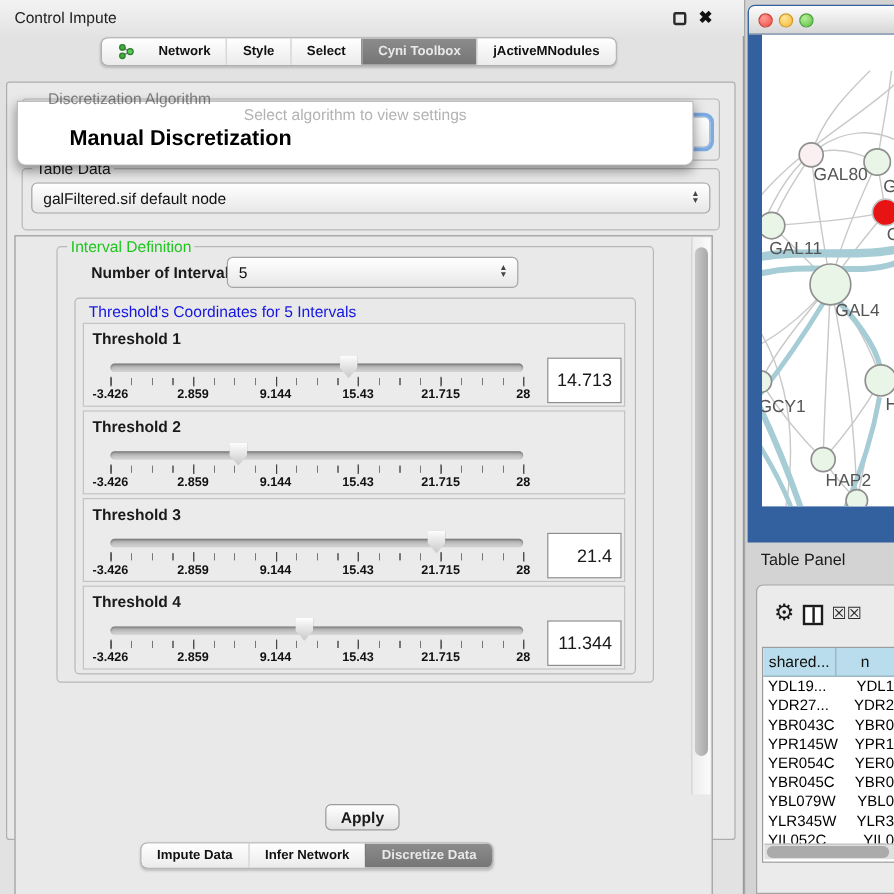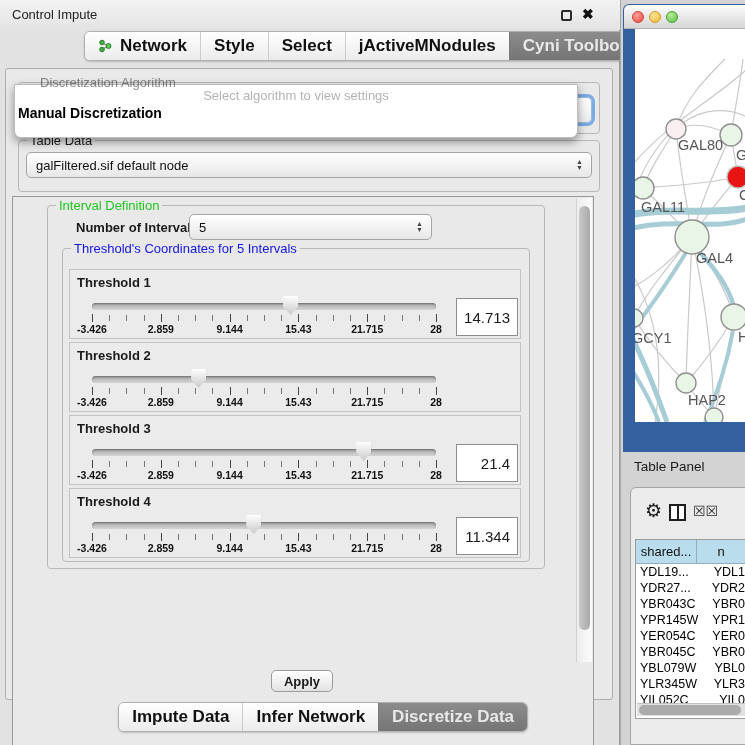--- a/index.html
+++ b/index.html
@@ -15,49 +15,49 @@
   .title-bar { position:absolute; left:0; top:0; width:620px; height:30px;
     background:linear-gradient(#f3f3f3,#e3e3e3); }
   .title-bar .title { position:absolute; left:12px; top:7px; font-size:13px; color:#222; }
   .win-min { position:absolute; left:561px; top:10px; width:11px; height:11px;
     border:2px solid #2a2a2a; border-radius:2px; }
   .win-close { position:absolute; left:582px; top:6px; font-size:14px; font-weight:bold; color:#111; }
 
   .top-tabs { position:absolute; left:84px; top:31px; display:flex;
     border:1px solid #b0b0b0; border-radius:6px; overflow:hidden;
     background:#fff; box-shadow:0 1px 2px rgba(0,0,0,.18); }
-  .seg-tab { padding:4px 13px; font-size:17px; font-weight:bold; color:#111;
-    background:linear-gradient(#ffffff,#ebebeb); display:flex; gap:8px; align-items:center;
+  .seg-tab { padding:4px 13px; font-size:11px; font-weight:bold; color:#111;
+    background:linear-gradient(#ffffff,#ebebeb); display:flex; gap:20px; align-items:center;
     border-left:1px solid #cccccc; white-space:nowrap; }
   .seg-tab:first-child { border-left:none; }
   .seg-tab.selected { background:linear-gradient(#8c8c8c, var(--tab-selected-bg,#757575));
     color:#e9e9e9; border-left-color:#7a7a7a; }
 
   .main-panel { position:absolute; left:5px; top:68px; width:608px; height:632px;
     border:1px solid #aeaeae; border-radius:3px; background:#e9e9e9; }
 
   .groupbox { position:absolute; border:1px solid #b8b8b8; border-radius:4px; }
   .group-title { position:absolute; left:8px; top:-8px; font-size:13px;
     background:#e9e9e9; padding:0 3px; white-space:nowrap; }
   .t-green { color:var(--group-title-green,#1ec61e); }
-  .t-blue  { color:var(--group-title-blue,#1515e0); }
+  .t-blue  { color:var(--group-title-blue,#1515e0);margin-top:11px; }
 
   #disc-group { left:18px; top:82px; width:582px; height:52px; }
   #ghost-title { position:absolute; left:24px; top:75px; z-index:40;
     font-size:13px; color:rgba(40,40,40,.55);margin-left:16px; }
   #focus-combo { position:absolute; left:540px; top:97px; width:52px; height:26px;
     border-radius:5px; background:linear-gradient(#fff,#ececec); border:1px solid #9db8d8;
     box-shadow:0 0 0 3px rgba(95,155,225,.8); z-index:20; }
 
   #algo-popup { position:absolute; left:14px; top:84px; width:564px; height:54px;
     background:#fff; border:1px solid #bdbdbd; border-radius:0 0 7px 7px;
     box-shadow:0 4px 10px rgba(0,0,0,.4); z-index:35; }
   .popup-placeholder { height:19px; padding-top:3px; text-align:center;
     font-size:13px; color:#b3b3b3; }
-  .popup-item { font-size:14px; padding:1px 3px; color:#000; }
+  .popup-item { font-size:18px; padding:1px 3px; color:#000;margin-left:40px; }
   .popup-item.bold { font-weight:bold; }
 
   #tabledata-group { left:18px; top:140px; width:582px; height:52px; }
   .combo { position:absolute; border:1px solid #a5a5a5; border-radius:5px;
     background:linear-gradient(#ffffff,#e7e7e7); font-size:13px;
     display:flex; align-items:center; padding:0 24px 0 9px; color:#111; }
   .combo .arrows { position:absolute; right:8px; top:50%; transform:translateY(-50%);
     display:flex; flex-direction:column; color:#444; font-size:7px; line-height:6px; text-align:center; }
   #tabledata-combo { left:26px; top:152px; width:566px; height:26px; }
 
@@ -97,21 +97,21 @@
     background:#fff; border:1px solid #a9a9a9; overflow:hidden; }
   .attr-item { font-size:13px; line-height:15.5px; padding-left:12px; white-space:nowrap; }
   #attr-list .thumb { position:absolute; right:2px; top:2px; width:11px; height:42px;
     border-radius:6px; background:#b9b9b9; }
 
   #apply-btn { position:absolute; left:271px; top:670px; width:62px; height:22px;
     border:1px solid #9c9c9c; border-radius:5px; background:linear-gradient(#ffffff,#e2e2e2);
     font-size:13px; font-weight:bold; display:flex; align-items:center; justify-content:center; }
 
   #bottom-tabs { position:absolute; left:0; top:702px; width:528px;
-    display:flex; justify-content:flex-end; }
+    display:flex; justify-content:center; }
 
   
   #right-panel { position:absolute; left:620px; top:0; width:125px; height:745px;
     background:#d3d3d3; border-left:1px solid #a6a6a6; }
   #net-window { position:absolute; left:2px; top:4px; width:123px; height:448px;
     background:var(--window-frame-blue,#33619f); border-radius:6px 0 0 0; }
   #net-titlebar { position:absolute; left:1px; top:1px; width:122px; height:24px;
     background:linear-gradient(#fcfcfc,#d6d6d6); border-radius:5px 0 0 0;
     border-bottom:1px solid #b3b3b3; }
   .traffic { position:absolute; top:6px; width:12px; height:12px; border-radius:50%; }
@@ -174,25 +174,25 @@
         <circle cx="10.5" cy="7" r="2.5" fill="#57c957" stroke="#2c7d2c"></circle>
       </svg>
       <span>Network</span>
     </div>
     <div class="seg-tab">
       <span>Style</span>
     </div>
     <div class="seg-tab">
       <span>Select</span>
     </div>
+    <div class="seg-tab selected">
+      <span>Cyni Toolbox</span>
+    </div>
     <div class="seg-tab">
       <span>jActiveMNodules</span>
-    </div>
-    <div class="seg-tab selected">
-      <span>Cyni Toolbox</span>
     </div>
   </div>
 
   <div class="main-panel"></div>
 
   <div class="groupbox" id="disc-group"></div>
   <div id="focus-combo"></div>
   <span id="ghost-title">Discretization Algorithm</span>
 
   <div id="algo-popup">

